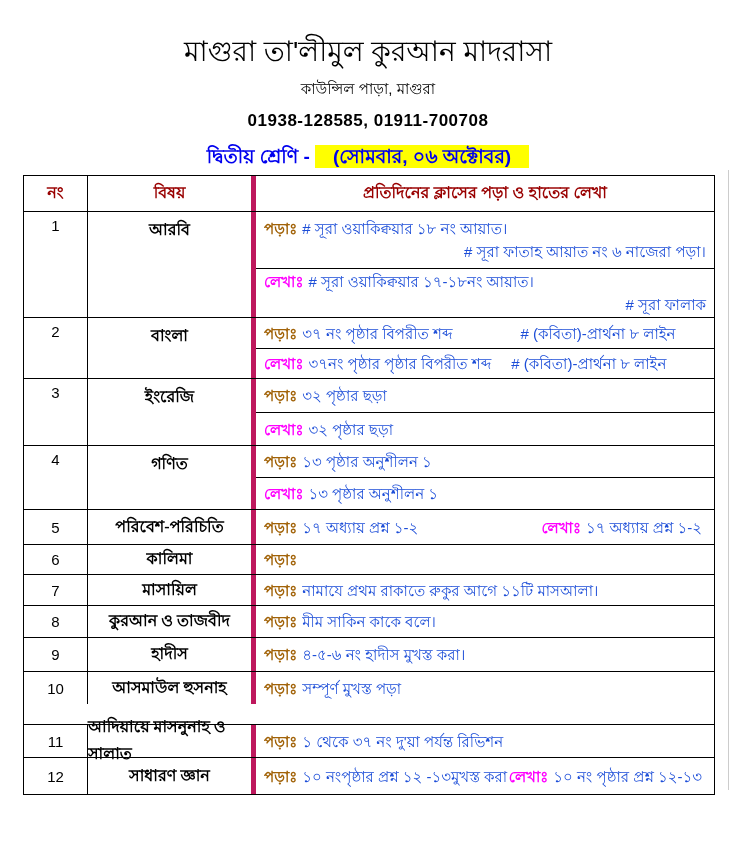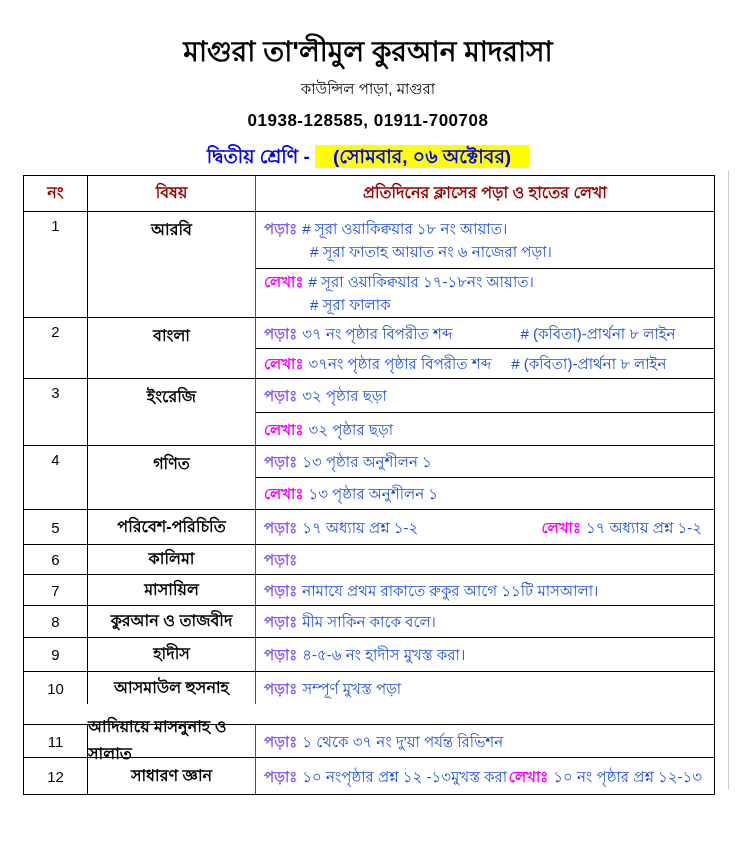--- a/index.html
+++ b/index.html
@@ -6,54 +6,54 @@
   html,body { background:#ffffff; }
   body {
     width:736px; height:866px;
     font-family:"Liberation Sans","DejaVu Sans",sans-serif;
     color:#000; position:relative; overflow:hidden;
   }
   .doc { position:relative; width:736px; height:866px; }
 
   
   .hdr { text-align:center; }
-  .title { padding-top:36px; font-size:28px; font-weight:bold; color:#000; line-height:1.15; }
+  .title { padding-top:36px; font-size:28px; font-weight:normal; color:#000; line-height:1.15; }
   .subtitle { margin-top:9px; font-size:15px; font-weight:normal; }
   .phones { margin-top:9px; font-size:17px; font-weight:bold; letter-spacing:0.5px; }
   .classline { margin-top:11px; font-size:19px; font-weight:bold; color:#0000ee; }
   .classline .hl { background:#ffff00; padding:1px 18px; }
 
   
   .tbl {
     position:absolute; left:23px; top:175px; width:692px;
     border:1px solid #000; background:#fff;
   }
   .trow { display:flex; border-top:1px solid #000; }
   .trow:first-child { border-top:none; }
   .cell { flex:none; }
   .c-num  { width:64px;  border-right:1px solid #000; display:flex; justify-content:center; }
-  .c-subj { width:168px; border-right:1px solid #be185d; display:flex; justify-content:center; }
+  .c-subj { width:168px; border-right:5px solid #be185d; display:flex; justify-content:center;font-family:Liberation Serif, serif; }
   .c-body { flex:1 1 auto; display:flex; flex-direction:column; }
   .v-center { align-items:center; }
   .v-top { align-items:flex-start; padding-top:5px; }
 
   .thead .hcell { display:flex; align-items:center; justify-content:center;
     font-weight:bold; font-size:16px; color:#990000; }
   .thead { height:35px; }
 
   .num-txt { font-size:15px; font-family:"Liberation Sans",sans-serif; }
   .subj-txt { font-size:16px; font-weight:bold; }
 
   .section { display:flex; flex-direction:column; justify-content:center; padding:2px 8px; }
   .sec-border { border-top:1px solid #000; }
   .cline { display:flex; align-items:baseline; font-size:15px; line-height:23px; white-space:nowrap; }
   .cline.spread { justify-content:space-between; padding-right:4px; }
-  .cline.indent { padding-left:46px; }
+  .cline.indent { padding-left:46px;justify-content:flex-end; }
   .lseg { display:flex; align-items:baseline; gap:5px; white-space:nowrap; }
-  .seg-pora  { color:#8b5cf6; font-weight:bold; }
+  .seg-pora  { color:#a16207; font-weight:bold; }
   .seg-lekha { color:#ff00ff; font-weight:bold; }
   .seg-t { color:#1d4ed8; }
   .gap { display:inline-block; height:1px; }
 
   
   .edge-line { position:absolute; left:728px; top:170px; width:1px; height:620px; background:#cccccc; }
 </style>
 </head>
 <body>
 

